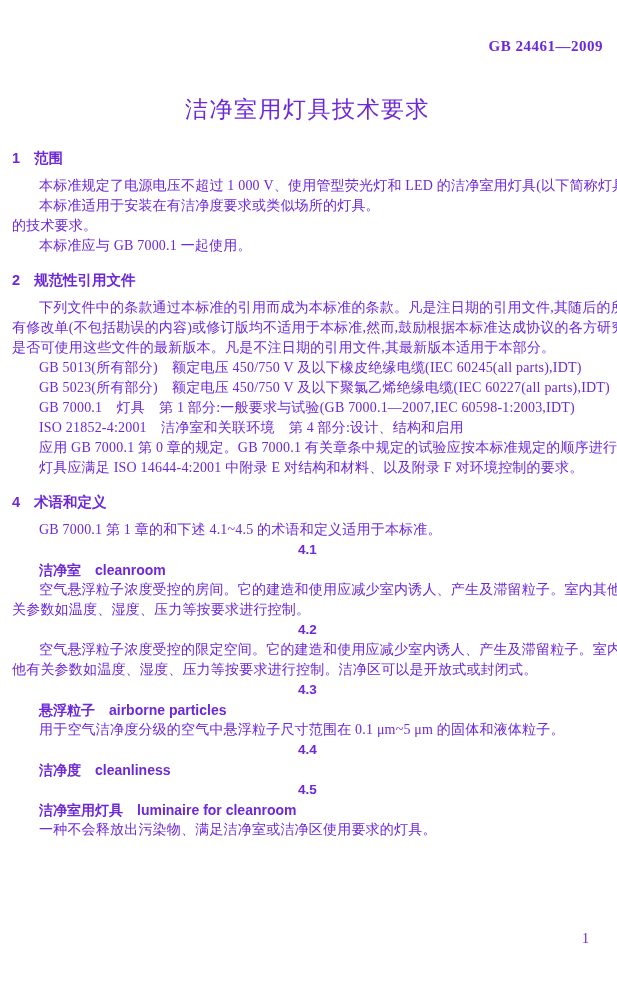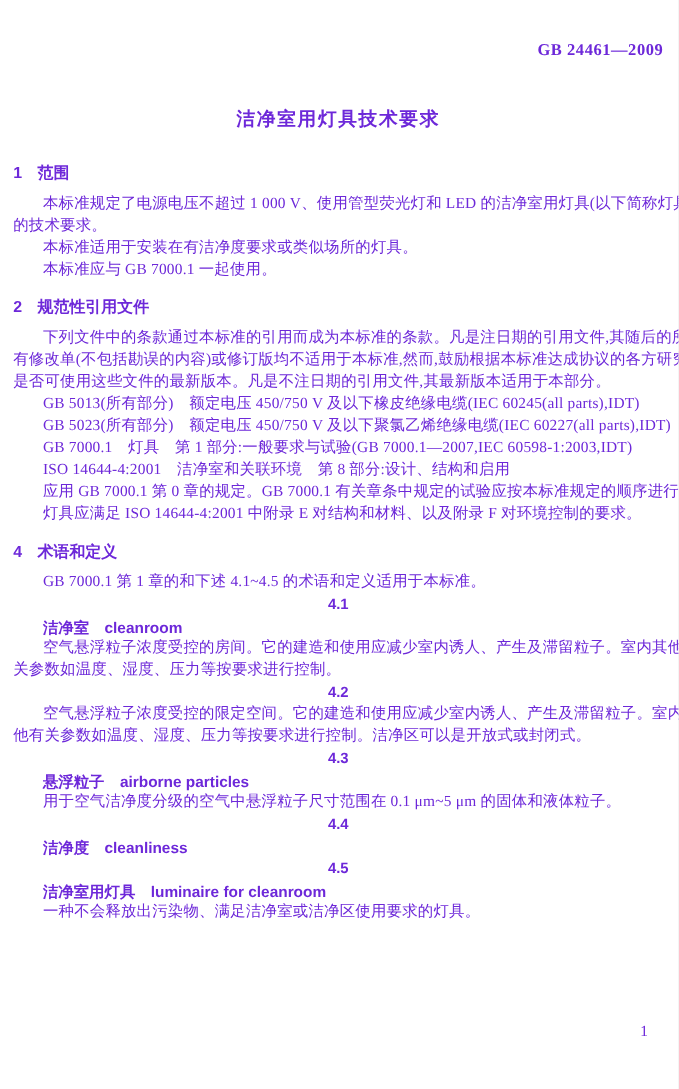--- a/index.html
+++ b/index.html
@@ -25,22 +25,22 @@
     font-family: "Liberation Serif", "DejaVu Serif", serif;
     font-weight: 700;
     font-size: 15px;
     letter-spacing: 0.5px;
     line-height: 16px;
   }
   .doc-title {
     margin-top: 42px;
     text-align: center;
     font-family: "Liberation Sans", "DejaVu Sans", sans-serif;
-    font-weight: 700;
-    font-size: 17px;
+    font-weight: 400;
+    font-size: 23px;
     letter-spacing: 1.5px;
     line-height: 26px;
   }
   .doc-body {
     margin-top: 4px;
   }
   .sec-heading {
     margin-top: 14px;
     margin-bottom: 8px;
     font-family: "Liberation Sans", "DejaVu Sans", sans-serif;
@@ -83,31 +83,31 @@
 <body>
 
 <div class="page">
   <div class="doc-code">GB 24461—2009</div>
 
   <div class="doc-title">洁净室用灯具技术要求</div>
 
   <div class="doc-body">
       <div class="sec-heading"><span class="sec-num">1</span><span class="sec-title">范围</span></div>
       <div class="text-line indent">本标准规定了电源电压不超过 1 000 V、使用管型荧光灯和 LED 的洁净室用灯具(以下简称灯具)</div>
+      <div class="text-line indent">本标准适用于安装在有洁净度要求或类似场所的灯具。</div>
       <div class="text-line">的技术要求。</div>
-      <div class="text-line indent">本标准适用于安装在有洁净度要求或类似场所的灯具。</div>
       <div class="text-line indent">本标准应与 GB 7000.1 一起使用。</div>
       <div class="sec-heading"><span class="sec-num">2</span><span class="sec-title">规范性引用文件</span></div>
       <div class="text-line indent">下列文件中的条款通过本标准的引用而成为本标准的条款。凡是注日期的引用文件,其随后的所</div>
       <div class="text-line">有修改单(不包括勘误的内容)或修订版均不适用于本标准,然而,鼓励根据本标准达成协议的各方研究</div>
       <div class="text-line">是否可使用这些文件的最新版本。凡是不注日期的引用文件,其最新版本适用于本部分。</div>
       <div class="text-line indent">GB 5013(所有部分)　额定电压 450/750 V 及以下橡皮绝缘电缆(IEC 60245(all parts),IDT)</div>
       <div class="text-line indent">GB 5023(所有部分)　额定电压 450/750 V 及以下聚氯乙烯绝缘电缆(IEC 60227(all parts),IDT)</div>
       <div class="text-line indent">GB 7000.1　灯具　第 1 部分:一般要求与试验(GB 7000.1—2007,IEC 60598-1:2003,IDT)</div>
-      <div class="text-line indent">ISO 14644-4:2001　洁净室和关联环境　第 8 部分:设计、结构和启用</div>
+      <div class="text-line indent">ISO 21852-4:2001　洁净室和关联环境　第 4 部分:设计、结构和启用</div>
       <div class="text-line indent">应用 GB 7000.1 第 0 章的规定。GB 7000.1 有关章条中规定的试验应按本标准规定的顺序进行。</div>
       <div class="text-line indent">灯具应满足 ISO 14644-4:2001 中附录 E 对结构和材料、以及附录 F 对环境控制的要求。</div>
       <div class="sec-heading"><span class="sec-num">4</span><span class="sec-title">术语和定义</span></div>
       <div class="text-line indent">GB 7000.1 第 1 章的和下述 4.1~4.5 的术语和定义适用于本标准。</div>
       <div class="clause-num">4.1</div>
       <div class="term-line"><span class="term-cn">洁净室</span><span class="term-en">cleanroom</span></div>
       <div class="text-line indent">空气悬浮粒子浓度受控的房间。它的建造和使用应减少室内诱人、产生及滞留粒子。室内其他有</div>
       <div class="text-line">关参数如温度、湿度、压力等按要求进行控制。</div>
       <div class="clause-num">4.2</div>
       <div class="text-line indent">空气悬浮粒子浓度受控的限定空间。它的建造和使用应减少室内诱人、产生及滞留粒子。室内其</div>

